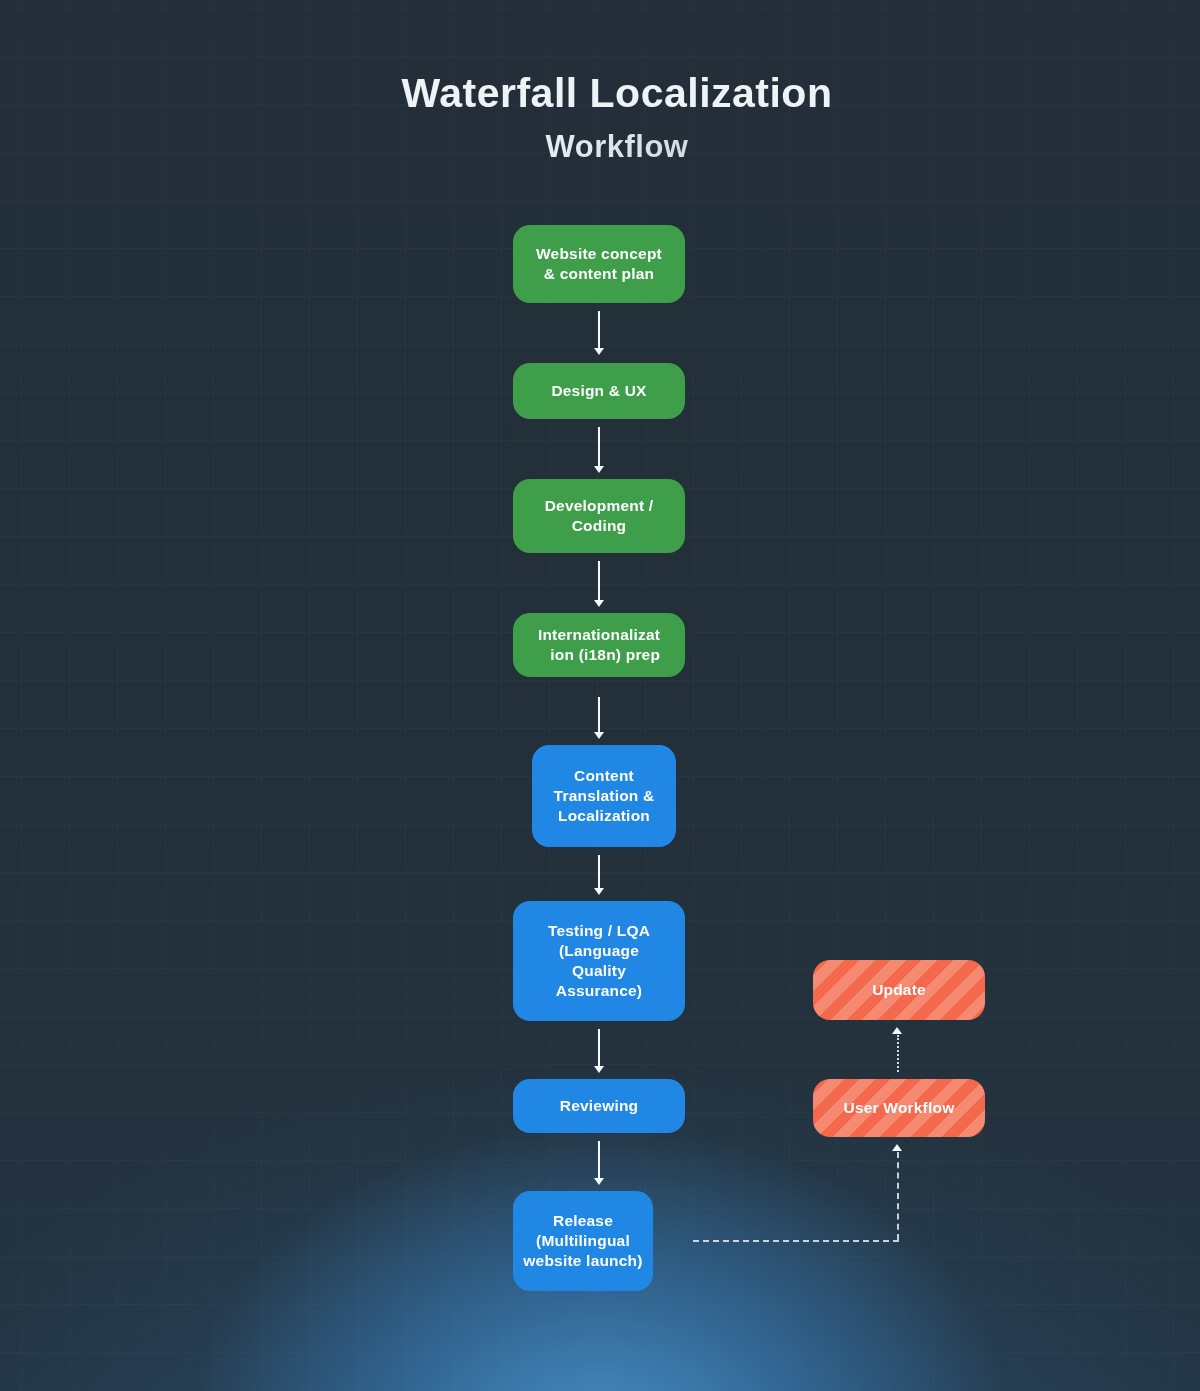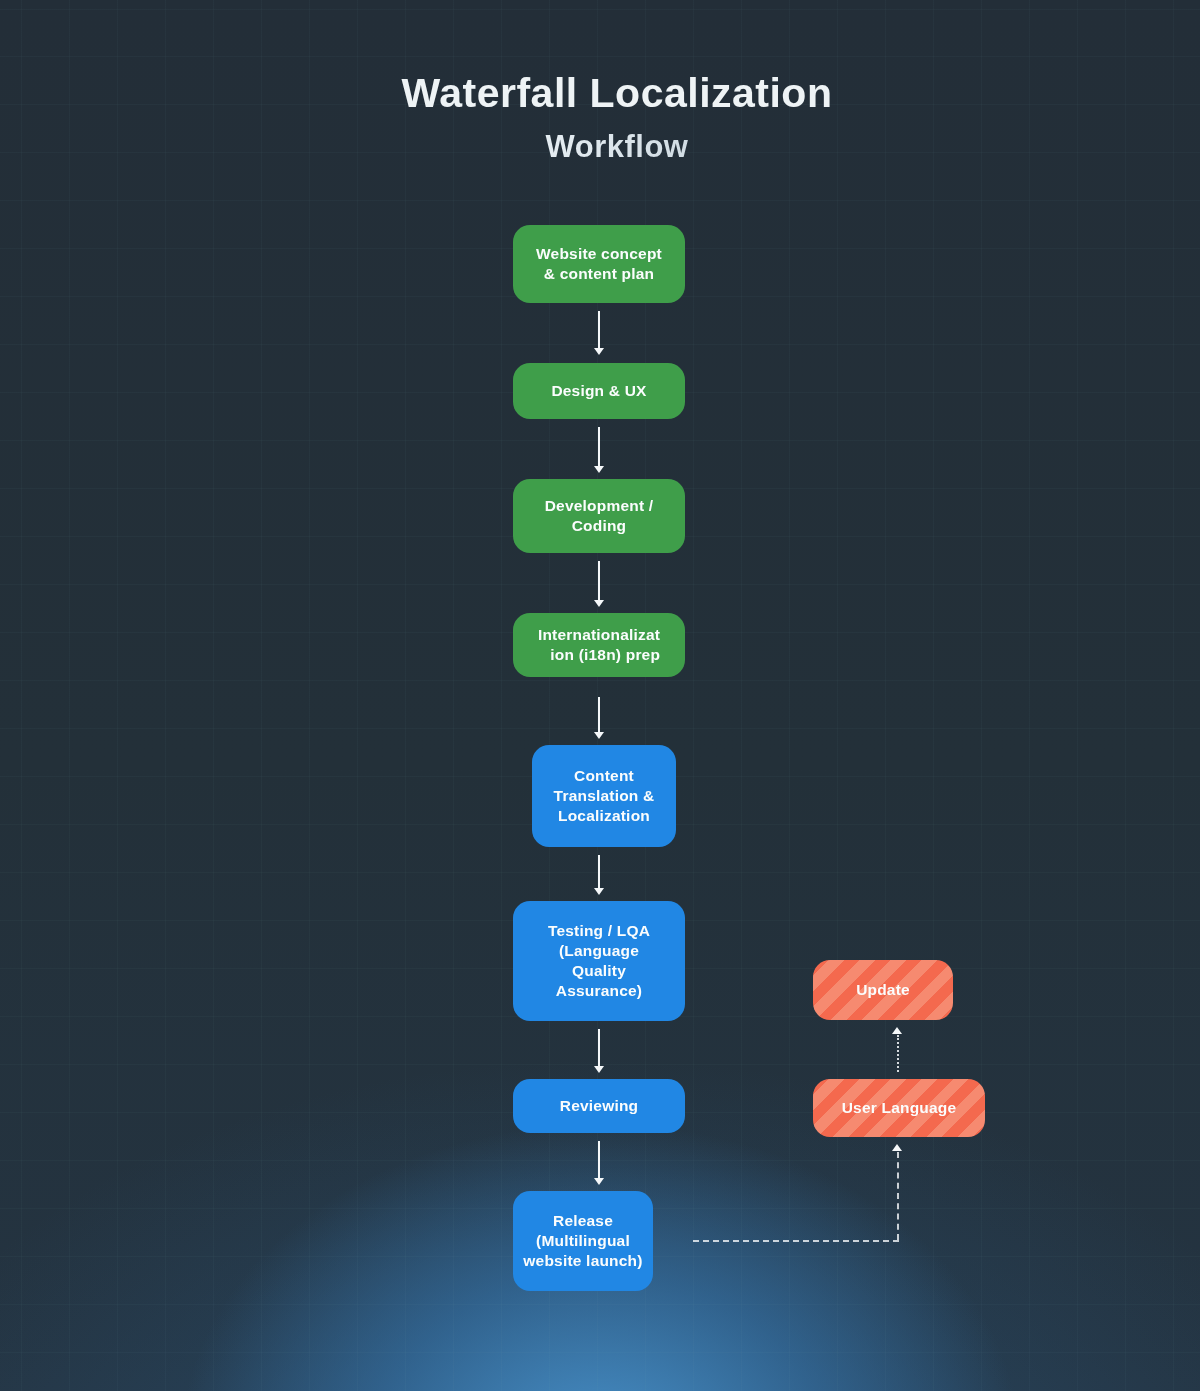--- a/index.html
+++ b/index.html
@@ -59,21 +59,21 @@
       var(--orange_stripe, #f68a70) 11px 22px);
   }
   .n0 { left:513px; top:225px;  width:172px; height:78px;  }
   .n1 { left:513px; top:363px;  width:172px; height:56px;  }
   .n2 { left:513px; top:479px;  width:172px; height:74px;  }
   .n3 { left:513px; top:613px;  width:172px; height:64px;text-align:right;  }
   .n4 { left:513px; top:745px;  width:144px; height:102px;margin-left:19px; }
   .n5 { left:513px; top:901px;  width:172px; height:120px;justify-content:center; }
   .n6 { left:513px; top:1079px; width:172px; height:54px;  }
   .n7 { left:513px; top:1191px; width:140px; height:100px; }
-  .s0 { left:813px; top:960px;  width:140px; height:60px;  }
+  .s0 { left:813px; top:960px;  width:172px; height:60px;  }
   .s1 { left:813px; top:1079px; width:172px; height:58px;  }
 
   .vline { position:absolute; width:2px; background:var(--arrow,#f5f8fa); }
   .head-down {
     position:absolute; width:0; height:0;
     border-left:5px solid transparent; border-right:5px solid transparent;
     border-top:7px solid var(--arrow,#f5f8fa);
   }
   .head-up {
     position:absolute; width:0; height:0;
@@ -127,21 +127,21 @@
   <div class="node blue n7">
     <span class="node-label">Release
 (Multilingual
 website launch)</span>
   </div>
 
   <div class="node orange s0">
     <span class="node-label">Update</span>
   </div>
   <div class="node orange s1">
-    <span class="node-label">User Language</span>
+    <span class="node-label">User Workflow</span>
   </div>
 
   <div class="vline" style="left:598px;top:311px;height:37px"></div>
   <div class="head-down" style="left:594px;top:348px"></div>
 
   <div class="vline" style="left:598px;top:427px;height:39px"></div>
   <div class="head-down" style="left:594px;top:466px"></div>
 
   <div class="vline" style="left:598px;top:561px;height:39px"></div>
   <div class="head-down" style="left:594px;top:600px"></div>

